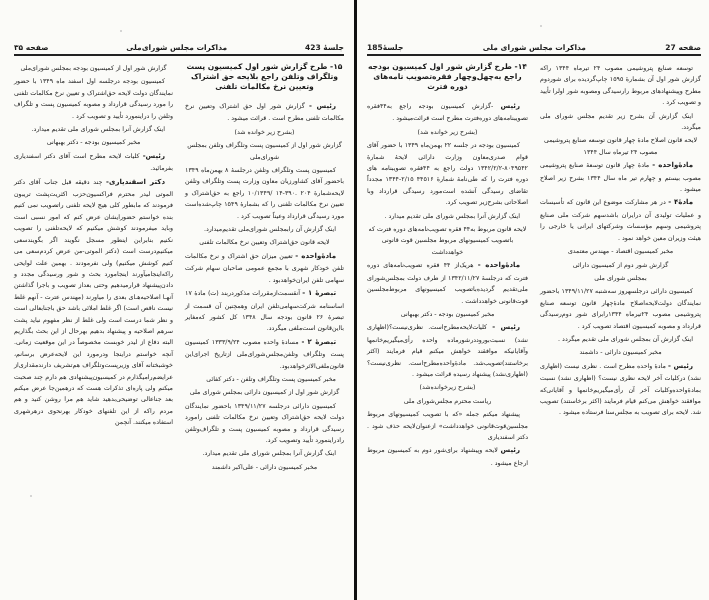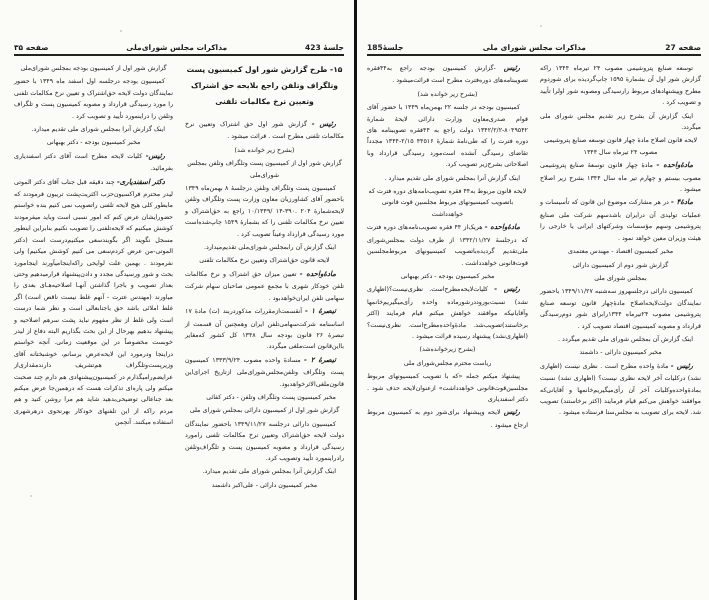--- a/index.html
+++ b/index.html
@@ -15,22 +15,22 @@
   .page.right .running-head { left: 10px; right: 8px; }
   .rule { position: absolute; top: 54px; height: 2px; background: #222; }
   .page.left .rule { left: 14px; right: 10px; }
   .page.right .rule { left: 10px; right: 8px; }
   .cols { position: absolute; top: 62px; display: flex; flex-direction: row; gap: 12px; }
   .page.left .cols { left: 14px; right: 10px; }
   .page.right .cols { left: 10px; right: 8px; }
   .col { flex: 1; font-size: 6.3px; line-height: 11.4px; text-align: justify; }
   .col p { margin-bottom: 2px; text-indent: 8px; }
   .col .center { text-align: center; text-indent: 0; }
-  .col .title { font-weight: bold; font-size: 7.6px; line-height: 16px; text-align: center; text-indent: 0; margin-bottom: 8px; }
-  .col .speaker { font-weight: bold; font-size: 7px; font-style: italic; }
+  .col .title { font-weight: bold; font-size: 7.6px; line-height: 10px; text-align: center; text-indent: 0; margin-bottom: 8px; }
+  .col .speaker { font-weight: bold; font-size: 7px; }
   .noise { position: absolute; width: 2px; height: 2px; background: #999; border-radius: 50%; opacity: .5; }
 </style>
 </head>
 <body>
 
 <div class="spread">
 
   <div class="page left">
     <div class="running-head">
       <span>جلسهٔ 423</span>
@@ -85,20 +85,21 @@
           <p><span class="speaker">مادهٔ۴ -</span><span> در هر مشارکت موضوع این قانون که تأسیسات و عملیات تولیدی آن درایران باشدسهم شرکت ملی صنایع پتروشیمی وسهم مؤسسات وشرکتهای ایرانی یا خارجی را هیئت وزیران معین خواهد نمود .</span></p>
           <p class="center"><span>مخبر کمیسیون اقتصاد - مهندس معتمدی</span></p>
           <p class="center"><span>گزارش شور دوم از کمیسیون دارائی</span></p>
           <p class="center"><span>بمجلس شورای ملی</span></p>
           <p><span>کمیسیون دارائی درجلسهروز سه‌شنبه ۱۳۴۹/۱۱/۲۷ باحضور نمایندگان دولت‌لایحه‌اصلاح مادهٔ‌چهار قانون توسعه صنایع پتروشیمی مصوب ۲۴تیرماه ۱۳۴۴رابرای شور دوم‌رسیدگی قرارداد و مصوبه کمیسیون اقتصاد تصویب کرد .</span></p>
           <p><span>اینک گزارش آن بمجلس شورای ملی تقدیم میگردد .</span></p>
           <p class="center"><span>مخبر کمیسیون دارائی - داشمند</span></p>
           <p><span class="speaker">رئیس -</span><span> مادهٔ واحده مطرح است . نظری نیست (اظهاری نشد) درکلیات آخر لایحه نظری نیست؟ (اظهاری نشد) نسبت بمادهٔ‌واحده‌وکلیات آخر آن رأی‌میگیریم‌خانمها و آقایانی‌که موافقند خواهش می‌کنم قیام فرمایند (اکثر برخاستند) تصویب شد. لایحه برای تصویب به مجلس‌سنا فرستاده میشود .</span></p>
         </div>
       <div class="col">
+          <p class="title"><span>۱۴- طرح گزارش شور اول کمیسیون بودجه راجع به‌چهل‌وچهار فقره‌تصویب نامه‌های دوره فترت</span></p>
           <p><span class="speaker">رئیس</span><span> -گزارش کمیسیون بودجه راجع به‌۴۴فقره تصویبنامه‌های دوره‌فترت مطرح است قرائت‌میشود .</span></p>
           <p class="center"><span>(بشرح زیر خوانده شد)</span></p>
           <p><span>کمیسیون بودجه در جلسه ۲۲ بهمن‌ماه ۱۳۴۹ با حضور آقای قوام صدری‌معاون وزارت دارائی لایحهٔ شمارهٔ ۸۰۴۹۵۴۲-۱۳۴۲/۲/۲ دولت راجع به ۴۴فقره تصویبنامه های دوره فترت را که طی‌نامهٔ شمارهٔ ۴۴۵۱۶ ۲/۱۵-۱۳۴۴ مجدداً تقاضای رسیدگی آنشده است‌مورد رسیدگی قرارداد وبا اصلاحاتی بشرح‌زیر تصویب کرد.</span></p>
           <p><span>اینک گزارش آنرا بمجلس شورای ملی تقدیم میدارد .</span></p>
           <p class="center"><span>لایحه قانون مربوط به۴۴ فقره تصویب‌نامه‌های دوره فترت که باتصویب کمیسیونهای مربوط مجلسین قوت قانونی خواهدداشت</span></p>
           <p><span class="speaker">مادهٔ‌واحده -</span><span> هریک‌از ۴۴ فقره تصویب‌نامه‌های دوره فترت که درجلسهٔ ۱۳۴۲/۱۱/۲۷ از طرف دولت بمجلس‌شورای ملی‌تقدیم گردیده‌باتصویب کمیسیونهای مربوط‌مجلسین قوت‌قانونی خواهدداشت .</span></p>
           <p class="center"><span>مخبر کمیسیون بودجه - دکتر بهبهانی</span></p>
           <p><span class="speaker">رئیس -</span><span> کلیات‌لایحه‌مطرح‌است. نظری‌نیست؟(اظهاری نشد) نسبت‌بورود‌درشورماده واحده رأی‌میگیریم‌خانمها وآقایانیکه موافقند خواهش میکنم قیام فرمایند (اکثر برخاستند)تصویب‌شد. مادهٔ‌واحده‌مطرح‌است. نظری‌نیست؟ (اظهاری‌نشد) پیشنهاد رسیده قرائت میشود .</span></p>
           <p class="center"><span>(بشرح زیرخوانده‌شد)</span></p>
           <p class="center"><span>ریاست محترم مجلس‌شورای ملی</span></p>

